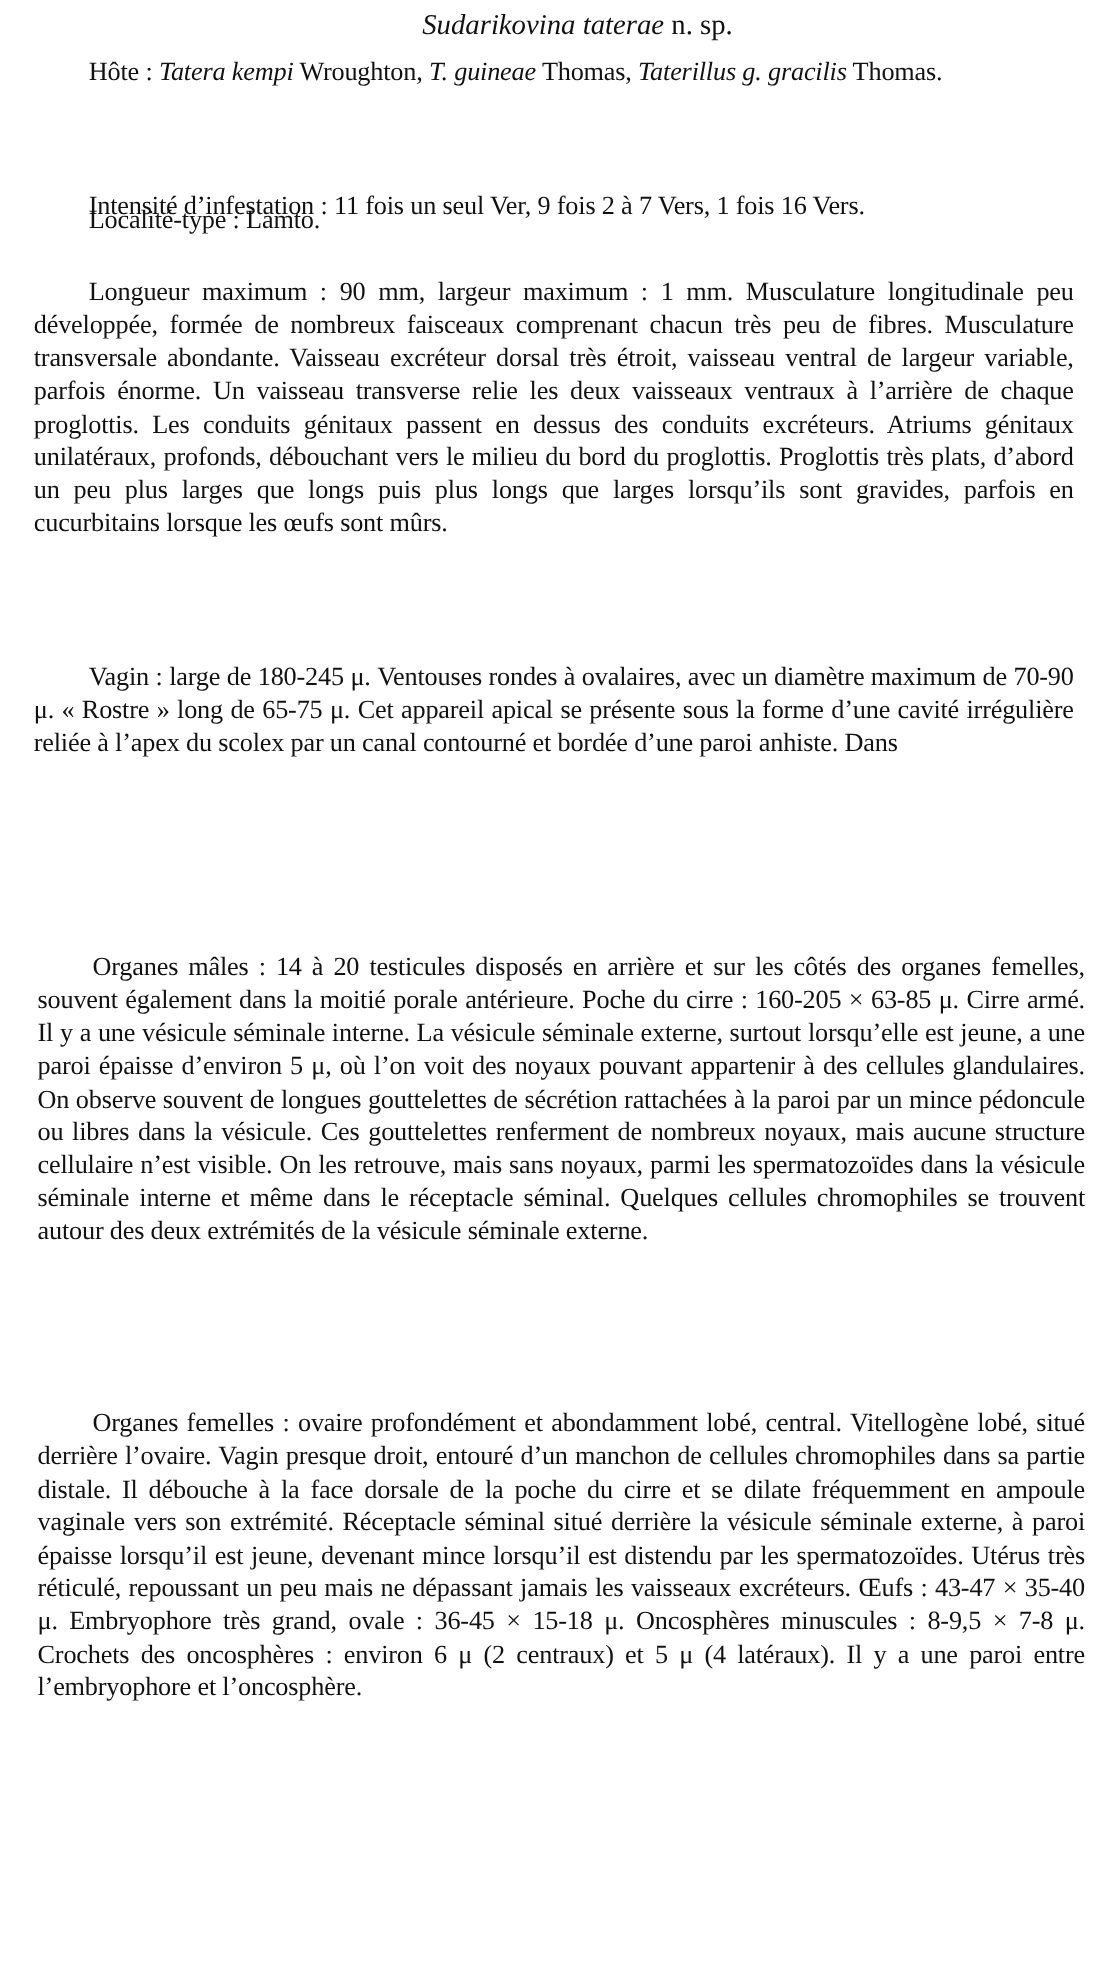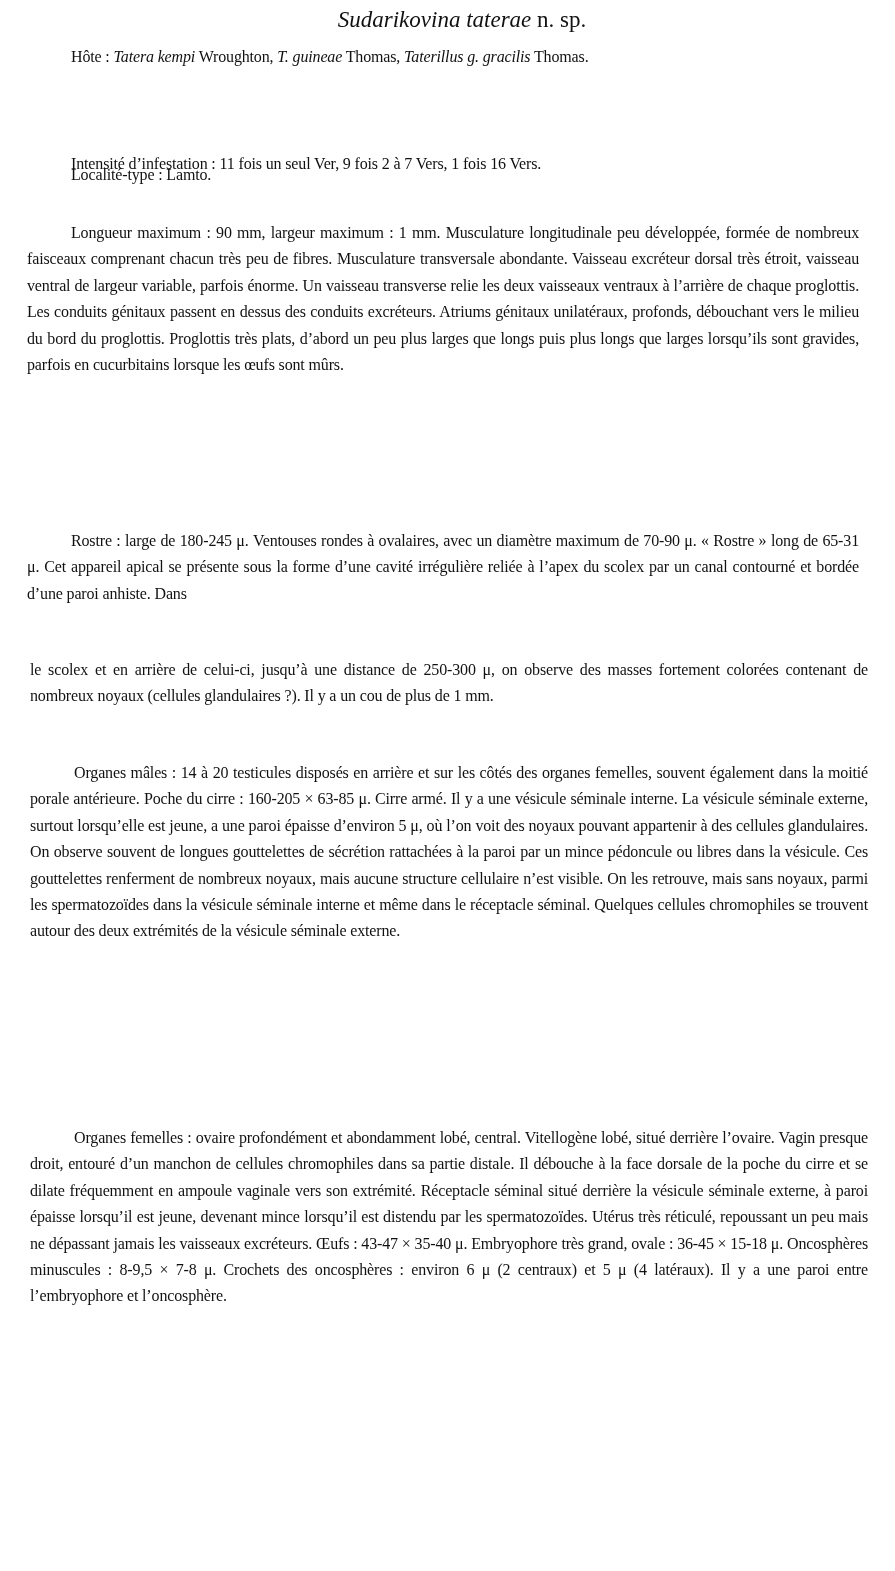--- a/index.html
+++ b/index.html
@@ -9,21 +9,21 @@
     font-family: "Liberation Serif", "DejaVu Serif", serif;
     color: #111111;
   }
   .title {
     position: absolute; top: 5px; left: 0; width: 895px; text-align: center;
     font-size: 23px; line-height: 30px;
   }
   .title i { font-style: italic; margin-left: 29px; }
   .para {
     position: absolute;
-    font-size: 16px;
+    font-size: 21px;
     line-height: 26.4px;
     text-align: justify;
     text-align-last: left;
     margin: 0;
     letter-spacing: -0.15px;
     font-family: Liberation Serif, serif;
   }
   .para .ind { display: inline-block; width: 44px; }
   .lbl { }
   i { font-style: italic; }
@@ -39,22 +39,21 @@
   <div class="title"><i>Sudarikovina taterae</i><span> n. sp.</span></div>
 
   <p class="para sec1" style="top:44px;"><span class="ind"></span><span class="lbl">Hôte :</span><span> </span><i>Tatera kempi</i><span> Wroughton, </span><i>T. guineae</i><span> Thomas, </span><i>Taterillus g. gracilis</i><span> Thomas.</span></p>
 
   <p class="para sec1" style="top:116px;margin-top:46px;"><span class="ind"></span><span>Localité-type :</span><span> Lamto.</span></p>
 
   <p class="para sec1" style="top:151px;"><span class="ind"></span><span>Intensité d’infestation :</span><span> 11 fois un seul Ver, 9 fois 2 à 7 Vers, 1 fois 16 Vers.</span></p>
 
   <p class="para sec1" style="top:220px;"><span class="ind"></span><span>Longueur maximum :</span><span> 90 mm, largeur maximum : 1 mm. Musculature longitudinale peu développée, formée de nombreux faisceaux comprenant chacun très peu de fibres. Musculature transversale abondante. Vaisseau excréteur dorsal très étroit, vaisseau ventral de largeur variable, parfois énorme. Un vaisseau transverse relie les deux vaisseaux ventraux à l’arrière de chaque proglottis. Les conduits génitaux passent en dessus des conduits excréteurs. Atriums génitaux unilatéraux, profonds, débouchant vers le milieu du bord du proglottis. Proglottis très plats, d’abord un peu plus larges que longs puis plus longs que larges lorsqu’ils sont gravides, parfois en cucurbitains lorsque les œufs sont mûrs.</span></p>
 
-  <p class="para sec1" style="top:528px;"><span class="ind"></span><span>Rostre :</span><span> large de 180-245 μ. Ventouses rondes à ovalaires, avec un diamètre maximum de 70-90 μ. « Rostre » long de 65-31 μ. Cet appareil apical se présente sous la forme d’une cavité irrégulière reliée à l’apex du scolex par un canal contourné et bordée d’une paroi anhiste. Dans</span></p>
+  <p class="para sec1" style="top:528px;"><span class="ind"></span><span>Vagin :</span><span> large de 180-245 μ. Ventouses rondes à ovalaires, avec un diamètre maximum de 70-90 μ. « Rostre » long de 65-75 μ. Cet appareil apical se présente sous la forme d’une cavité irrégulière reliée à l’apex du scolex par un canal contourné et bordée d’une paroi anhiste. Dans</span></p>
 
-  <p class="para sec2" style="top:657px;"><span>le scolex et en arrière de celui-ci, jusqu’à une distance de 250-300 μ, on observe des masses fortement colorées contenant de nombreux noyaux (cellules glandulaires ?). Il y a un cou de plus de 1 mm.</span></p>
 
   <p class="para sec2" style="top:760px;"><span class="ind"></span><span>Organes mâles :</span><span> 14 à 20 testicules disposés en arrière et sur les côtés des organes femelles, souvent également dans la moitié porale antérieure. Poche du cirre : 160-205 × 63-85 μ. Cirre armé. Il y a une vésicule séminale interne. La vésicule séminale externe, surtout lorsqu’elle est jeune, a une paroi épaisse d’environ 5 μ, où l’on voit des noyaux pouvant appartenir à des cellules glandulaires. On observe souvent de longues gouttelettes de sécrétion rattachées à la paroi par un mince pédoncule ou libres dans la vésicule. Ces gouttelettes renferment de nombreux noyaux, mais aucune structure cellulaire n’est visible. On les retrouve, mais sans noyaux, parmi les spermatozoïdes dans la vésicule séminale interne et même dans le réceptacle séminal. Quelques cellules chromophiles se trouvent autour des deux extrémités de la vésicule séminale externe.</span></p>
 
   <p class="para sec2" style="top:1125px;"><span class="ind"></span><span>Organes femelles :</span><span> ovaire profondément et abondamment lobé, central. Vitellogène lobé, situé derrière l’ovaire. Vagin presque droit, entouré d’un manchon de cellules chromophiles dans sa partie distale. Il débouche à la face dorsale de la poche du cirre et se dilate fréquemment en ampoule vaginale vers son extrémité. Réceptacle séminal situé derrière la vésicule séminale externe, à paroi épaisse lorsqu’il est jeune, devenant mince lorsqu’il est distendu par les spermatozoïdes. Utérus très réticulé, repoussant un peu mais ne dépassant jamais les vaisseaux excréteurs. Œufs : 43-47 × 35-40 μ. Embryophore très grand, ovale : 36-45 × 15-18 μ. Oncosphères minuscules : 8-9,5 × 7-8 μ. Crochets des oncosphères : environ 6 μ (2 centraux) et 5 μ (4 latéraux). Il y a une paroi entre l’embryophore et l’oncosphère.</span></p>
 
 
 </div>
 
 </body></html>

